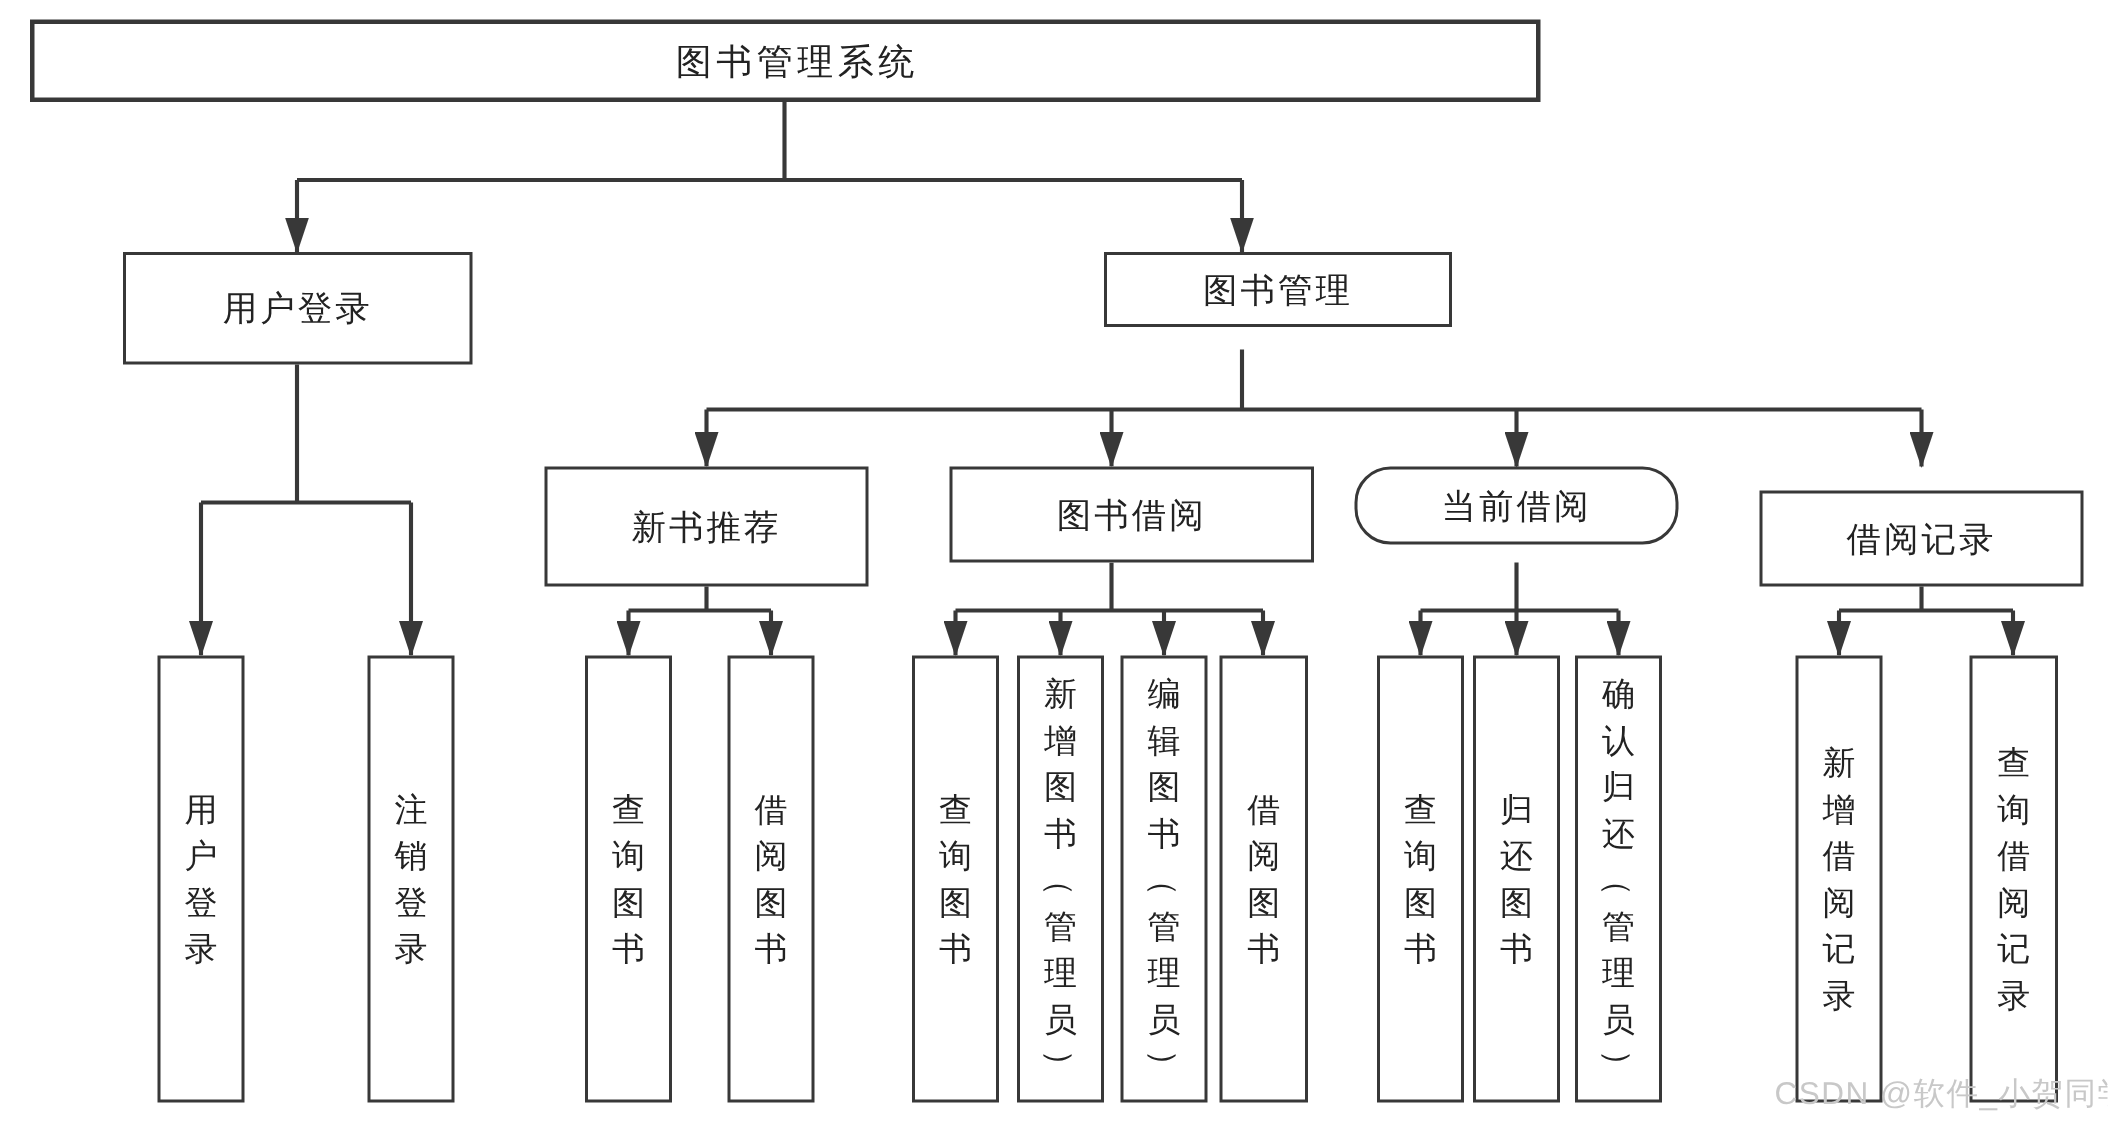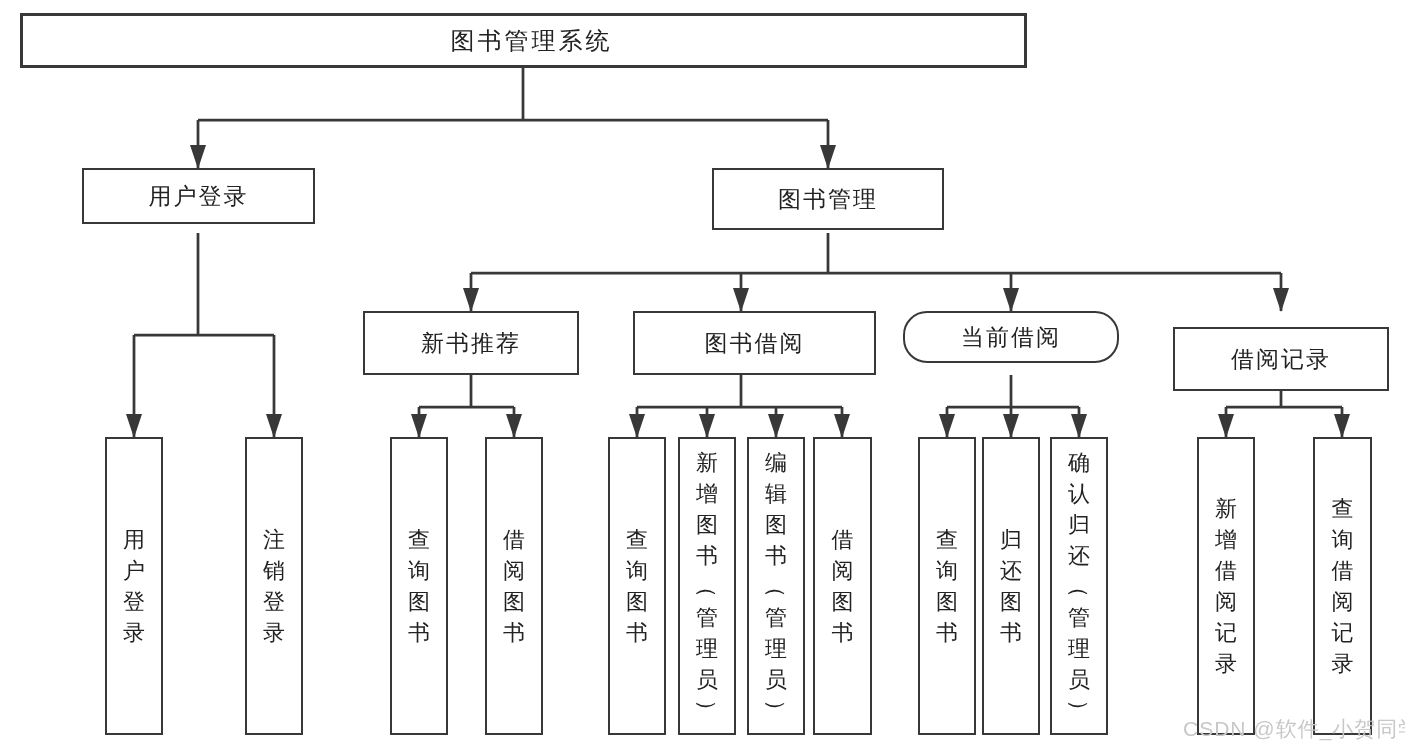--- a/index.html
+++ b/index.html
@@ -66,24 +66,24 @@
     <line x1="947" y1="407" x2="947" y2="437" marker-end="url(#ah)"></line>
     <line x1="1011" y1="407" x2="1011" y2="437" marker-end="url(#ah)"></line>
     <line x1="1079" y1="407" x2="1079" y2="437" marker-end="url(#ah)"></line>
     <line x1="1226" y1="407" x2="1226" y2="437" marker-end="url(#ah)"></line>
     <line x1="1342" y1="407" x2="1342" y2="437" marker-end="url(#ah)"></line>
   </g>
 </svg>
 
 <div class="node root" style="left:20px; top:13px; width:1007px; height:55px;padding-left:16px;">图书管理系统</div>
 
-<div class="node" style="left:82px; top:168px; width:233px; height:56px;">用户登录</div>
-<div class="node" style="left:712px; top:168px; width:232px; height:62px;">图书管理</div>
+<div class="node" style="left:82px; top:168px; width:233px; height:75px;">用户登录</div>
+<div class="node" style="left:736px; top:168px; width:232px; height:50px;">图书管理</div>
 
-<div class="node" style="left:363px; top:311px; width:216px; height:64px;">新书推荐</div>
+<div class="node" style="left:363px; top:311px; width:216px; height:80px;">新书推荐</div>
 <div class="node" style="left:633px; top:311px; width:243px; height:64px;">图书借阅</div>
 <div class="node" style="left:903px; top:311px; width:216px; height:52px;border-radius:24px;">当前借阅</div>
 <div class="node" style="left:1173px; top:327px; width:216px; height:64px;">借阅记录</div>
 
 <div class="node vnode" style="left:105px; top:437px; width:58px; height:298px;">
     <span>用</span>
     <span>户</span>
     <span>登</span>
     <span>录</span>
   </div>

